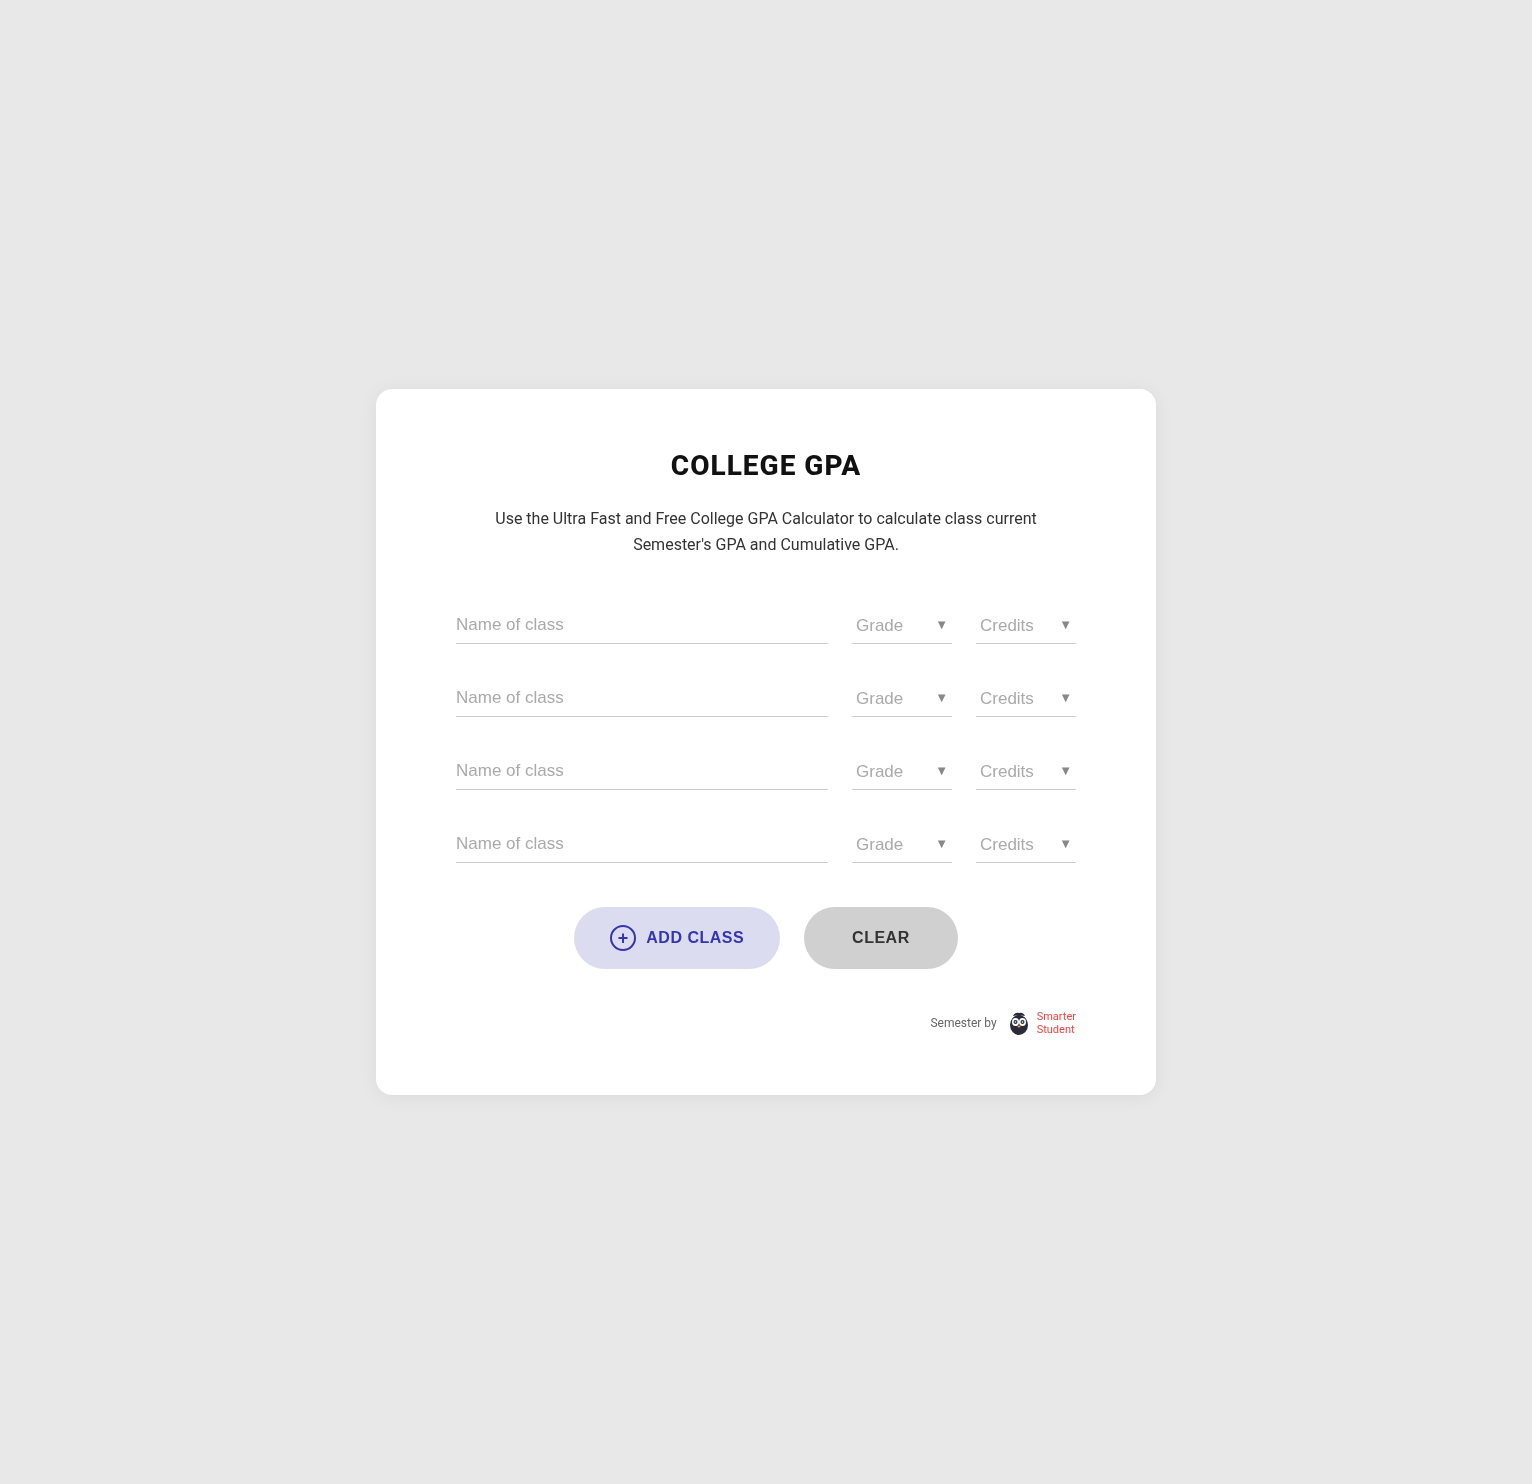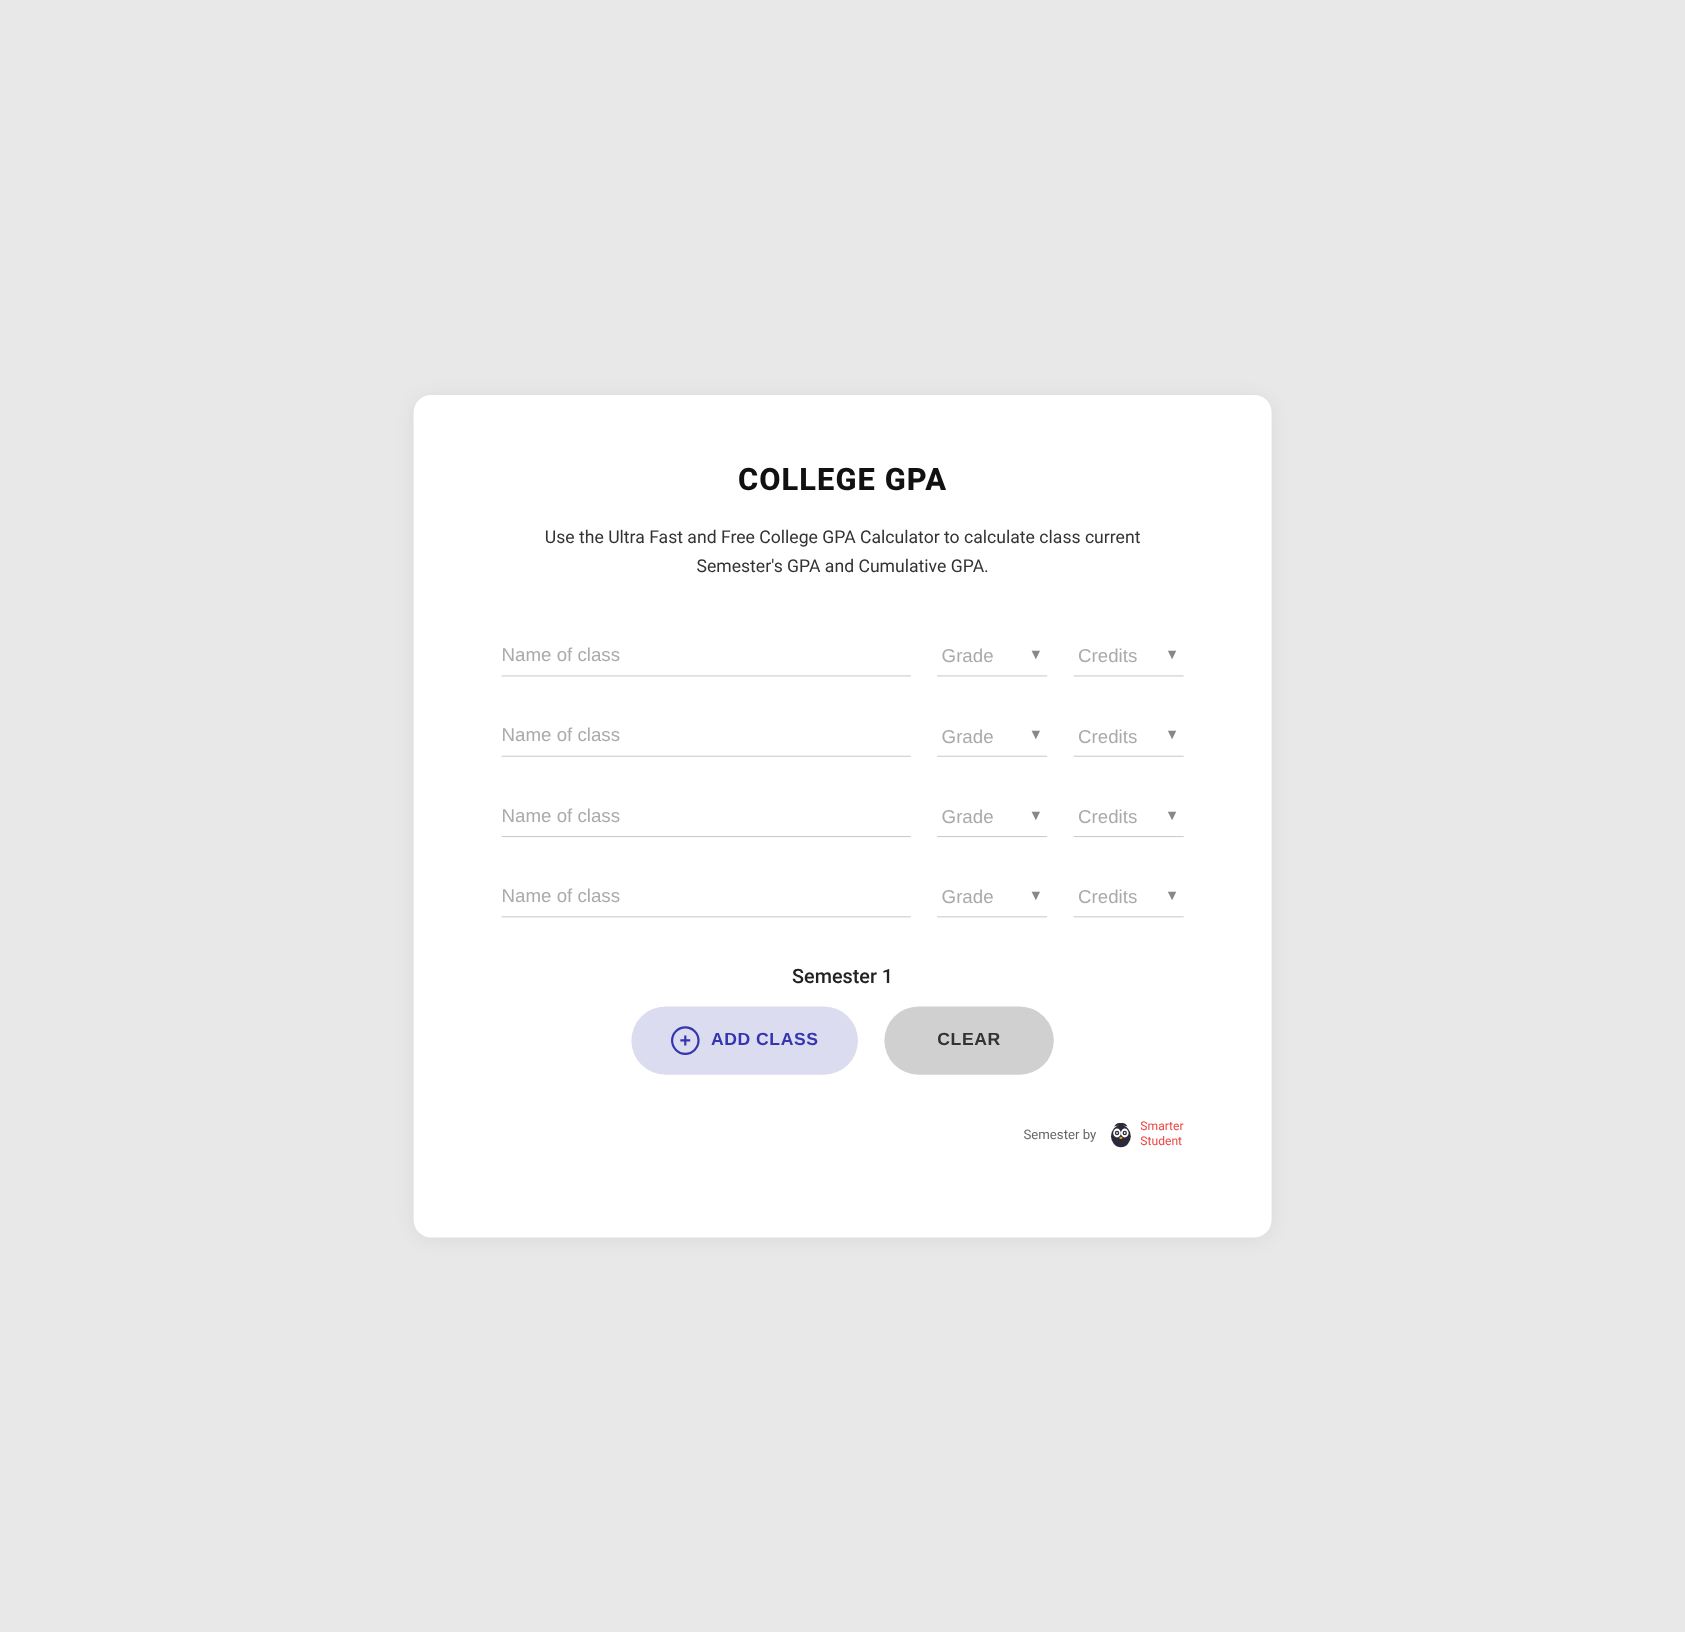--- a/index.html
+++ b/index.html
@@ -14,21 +14,21 @@
       justify-content: center;
       align-items: center;
       min-height: 100vh;
       font-family: -apple-system, BlinkMacSystemFont, 'Segoe UI', Roboto, Helvetica, Arial, sans-serif;
     }
 
     .card {
       background: #ffffff;
       border-radius: 16px;
       width: 780px;
-      padding: 60px 80px 80px 80px;
+      padding: 60px 80px 58px 80px;
       box-shadow: 0 2px 20px rgba(0,0,0,0.06);
       position: relative;
     }
 
     .page-title {
       text-align: center;
       font-size: 28px;
       font-weight: 800;
       letter-spacing: 1px;
       margin-bottom: 24px;
@@ -295,21 +295,20 @@
       </div>
       <div class="dropdown-wrapper">
         <select class="dropdown-select">
           <option>Credits</option><option>1</option><option>2</option><option>3</option><option>4</option><option>5</option><option>6</option>
         </select>
         <span class="chevron-icon">▼</span>
       </div>
     </div>
   </div>
 
-  <div class="semester-label">Semester 1</div>
 
   <div class="buttons-row">
     <button class="btn-add-class">
       <div class="plus-icon">+</div>
       <span>ADD CLASS</span>
     </button>
     <button class="btn-clear">CLEAR</button>
   </div>
 
   <div class="footer">

